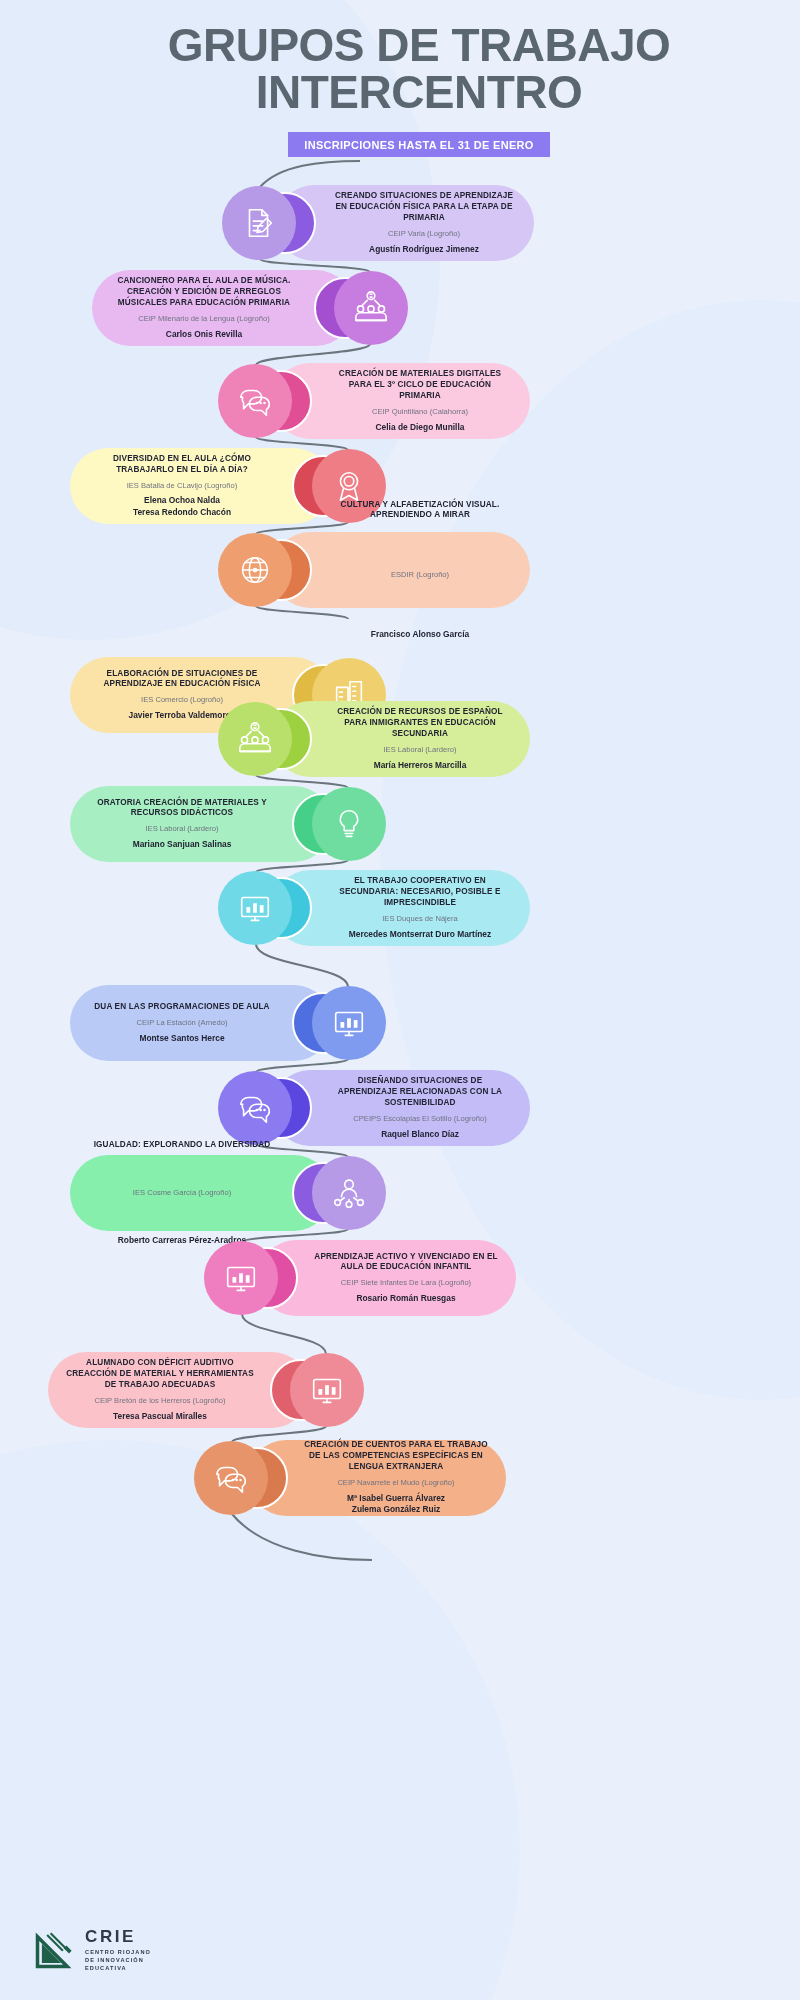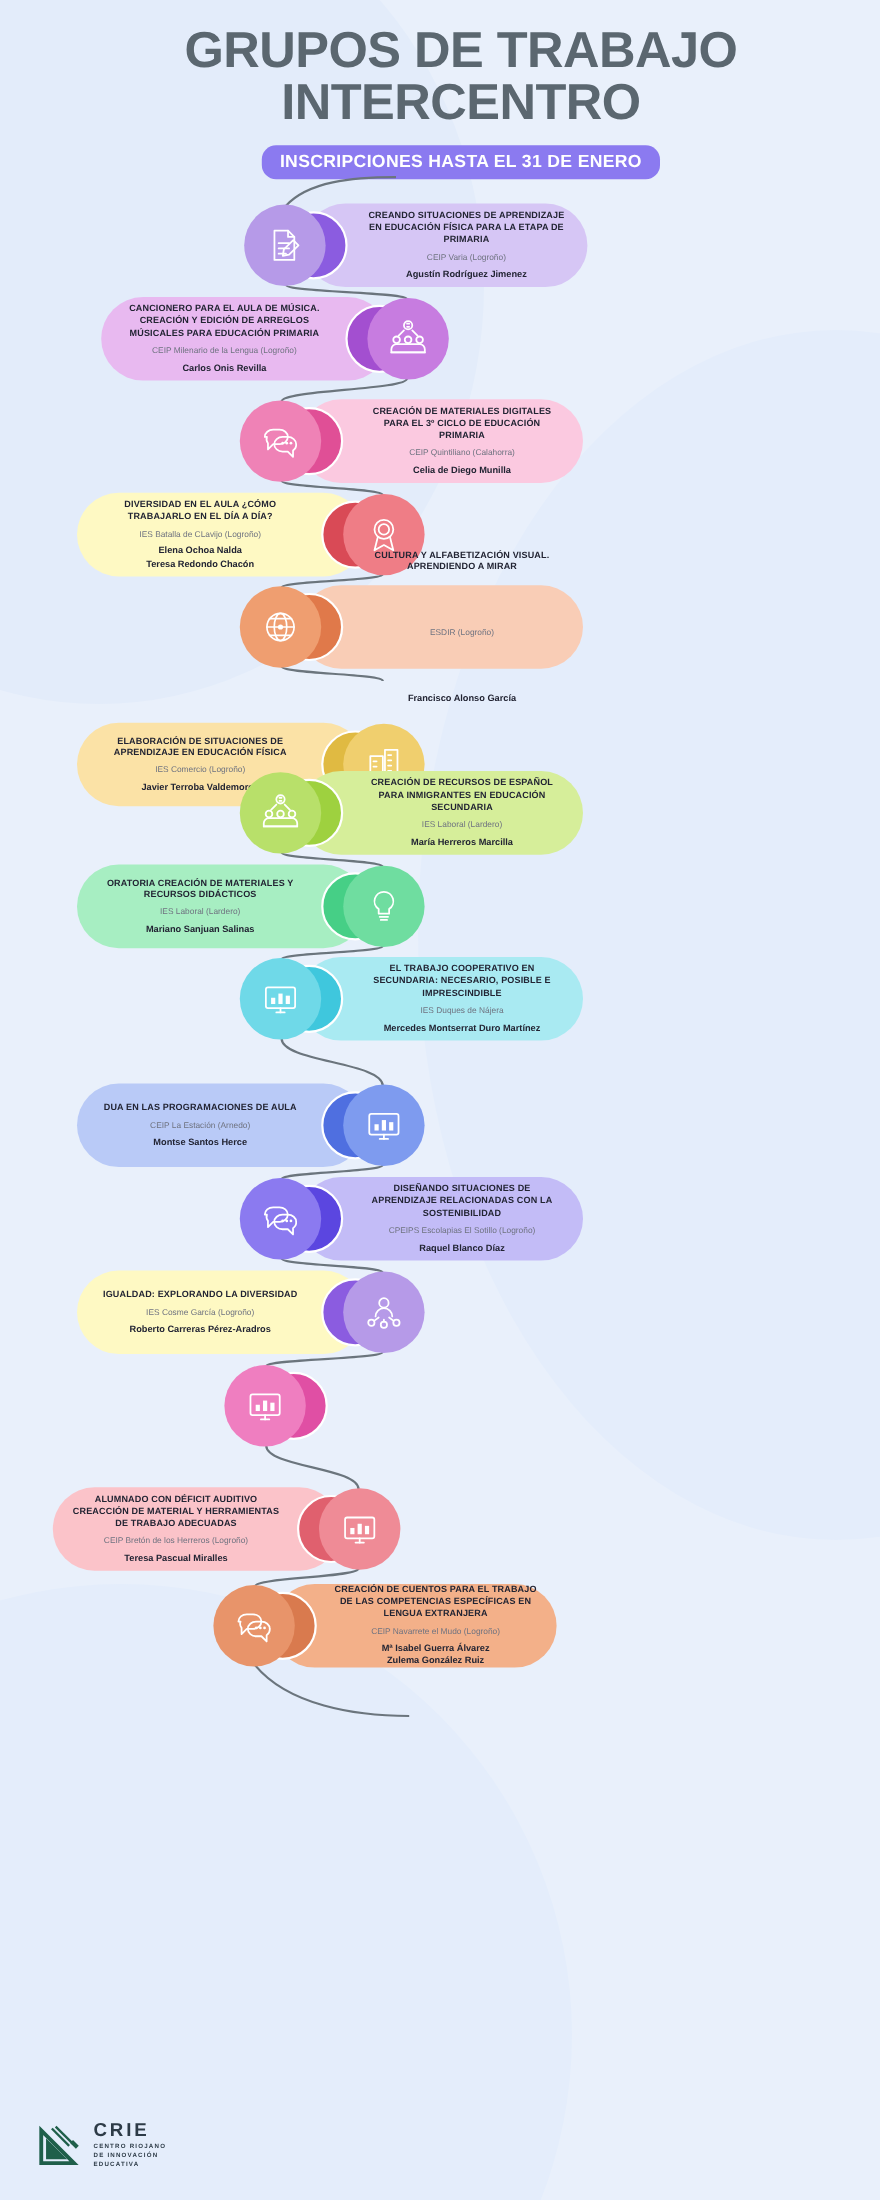--- a/index.html
+++ b/index.html
@@ -31,22 +31,22 @@
 
   
   .header { padding-top: 22px; text-align: center; }
   .header h1 {
     font-size: 46px; line-height: 1.02; font-weight: 800;
     color: #5b6770; letter-spacing: -0.5px;
   }
   .badge-wrap { margin-top: 16px; }
   .badge {
     display: inline-block; background: #8b7af0; color: #fff;
-    font-size: 16px; font-weight: 700; letter-spacing: .3px;
-    padding: 7px 16px 6px; border-radius: 13px;
+    font-size: 11px; font-weight: 700; letter-spacing: .3px;
+    padding: 7px 16px 6px; border-radius: 0;
   }
 
   
   .connectors { position: absolute; left: 0; top: 0; width: 800px; height: 2000px; z-index: 1; }
 
   
   .card {
     position: absolute;
     display: flex; align-items: center;
     height: 76px;
@@ -426,21 +426,21 @@
                 <circle cx="20" cy="11" r="4.5"></circle>
                 <path d="M12 24a8 8 0 0116 0"></path>
                 <circle cx="8" cy="30" r="3"></circle>
                 <circle cx="20" cy="32" r="3"></circle>
                 <circle cx="32" cy="30" r="3"></circle>
                 <path d="M11 28l4-3M29 28l-4-3M20 27v2"></path>
               </svg>
             </span>
           </div>
         </div>
-        <div class="pill" style="background: #fef9c3; width: 262px;">
+        <div class="pill" style="background: #86efac; width: 262px; gap: 32px;">
           <div class="title">IGUALDAD: EXPLORANDO LA DIVERSIDAD</div>
           <div class="school">IES Cosme García (Logroño)</div>
           <div class="people">
             <div>Roberto Carreras Pérez-Aradros</div>
           </div>
         </div>
       </div>
       <div class="card right" style="top: 1240px; left: 200px;">
         <div class="circles">
           <div class="circ circ-back" style="background: rgb(224, 79, 164);"></div>
@@ -448,20 +448,27 @@
             <span class="ico">
               <svg viewBox="0 0 40 40" fill="none" stroke="#fff" stroke-width="1.7" stroke-linecap="round" stroke-linejoin="round">
                 <rect x="6" y="9" width="28" height="20" rx="2"></rect>
                 <line x1="16" y1="33" x2="24" y2="33"></line>
                 <line x1="20" y1="29" x2="20" y2="33"></line>
                 <rect x="11" y="19" width="4" height="6" fill="#fff" stroke="none"></rect>
                 <rect x="18" y="15" width="4" height="10" fill="#fff" stroke="none"></rect>
                 <rect x="25" y="17" width="4" height="8" fill="#fff" stroke="none"></rect>
               </svg>
             </span>
+          </div>
+        </div>
+        <div class="pill" style="background: rgb(251, 185, 221); width: 258px;">
+          <div class="title">APRENDIZAJE ACTIVO Y VIVENCIADO EN EL AULA DE EDUCACIÓN INFANTIL</div>
+          <div class="school">CEIP Siete Infantes De Lara (Logroño)</div>
+          <div class="people">
+            <div>Rosario Román Ruesgas</div>
           </div>
         </div>
       </div>
       <div class="card left" style="top: 1352px; left: 48px;">
         <div class="circles">
           <div class="circ circ-back" style="background: rgb(224, 96, 110);"></div>
           <div class="circ circ-front" style="background: rgb(239, 139, 150);">
             <span class="ico">
               <svg viewBox="0 0 40 40" fill="none" stroke="#fff" stroke-width="1.7" stroke-linecap="round" stroke-linejoin="round">
                 <rect x="6" y="9" width="28" height="20" rx="2"></rect>

